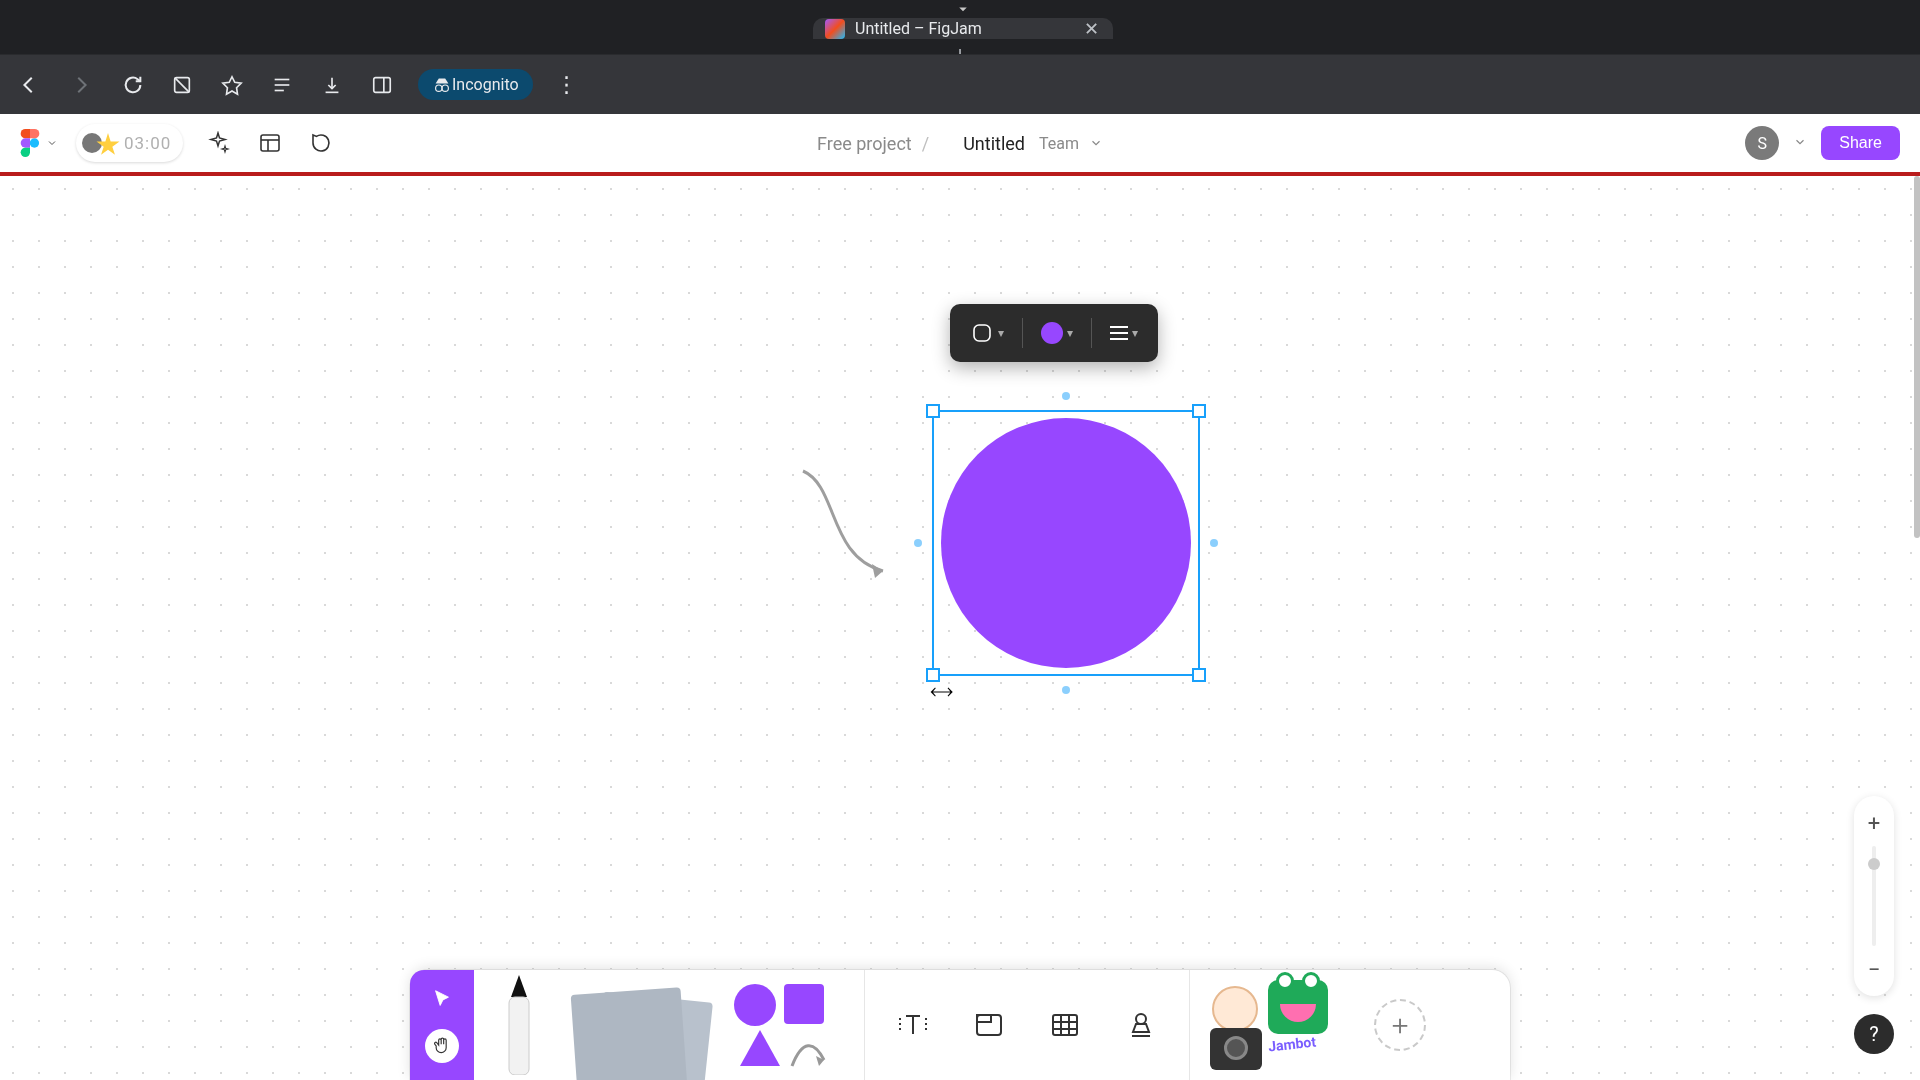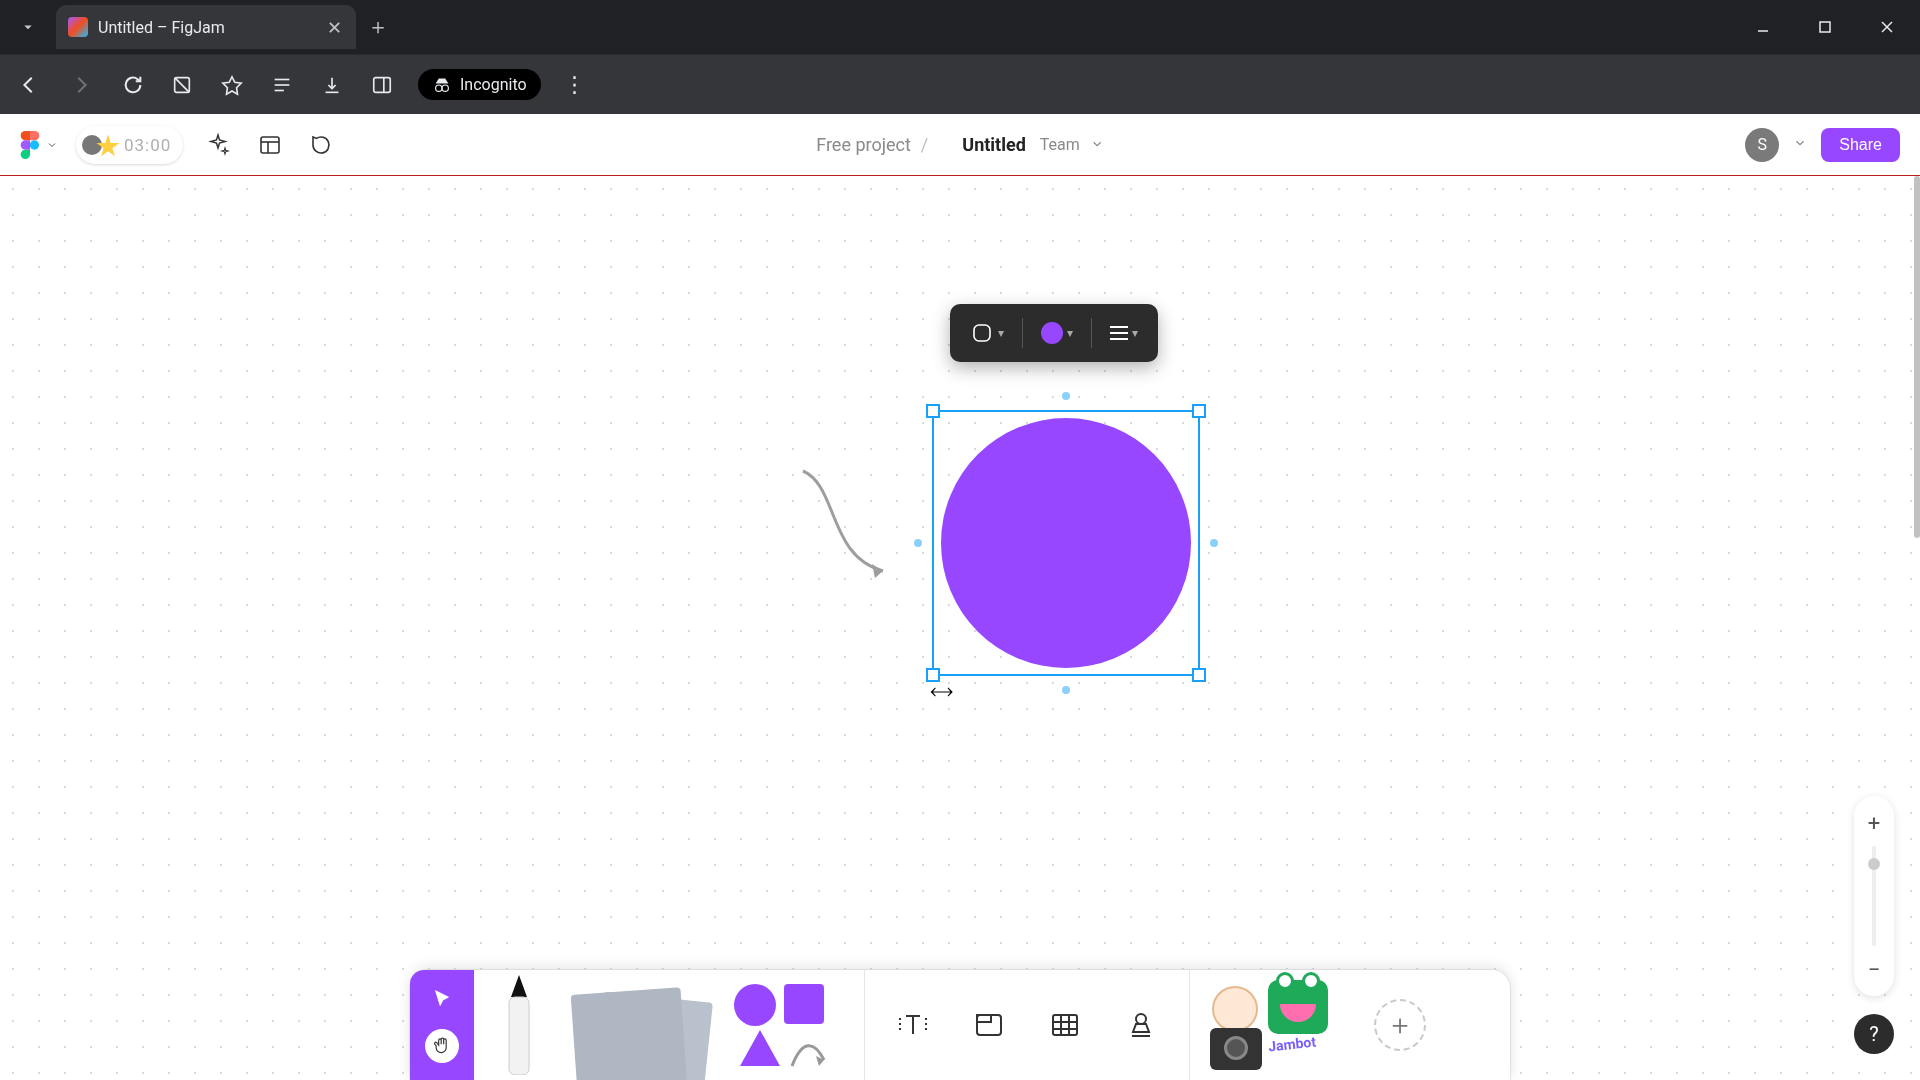--- a/index.html
+++ b/index.html
@@ -1,21 +1,21 @@
 <!DOCTYPE html>
 <html><head>
 <meta charset="utf-8">
 <style>
   * { box-sizing: border-box; margin: 0; padding: 0; }
   html, body { width: 1920px; height: 1080px; font-family: -apple-system, BlinkMacSystemFont, "Segoe UI", Roboto, sans-serif; overflow: hidden; }
   body { background: #fff; display: flex; flex-direction: column; }
 
   
   .chrome-titlebar {
-    height: 54px; background: #202124; display: flex; align-items: center;
+    height: 54px; background: #202124; display: flex; align-items: center; flex-direction: column;
   }
   .tab-dropdown { width: 44px; height: 44px; margin-left: 6px; display:flex; align-items:center; justify-content:center; }
   .tab-dropdown svg { fill: #c7c7c7; }
   .tab {
     height: 44px; background: #35363a; border-radius: 10px 10px 0 0;
     display: flex; align-items: center; padding: 0 14px 0 12px; gap: 10px;
     min-width: 300px; margin-left: 6px;
   }
   .tab-favicon { width: 20px; height: 20px; border-radius: 4px; background: linear-gradient(135deg,#a259ff 0%,#f24e1e 50%, #1abcfe 100%); }
   .tab-title { color: #e8eaed; font-size: 16px; flex: 1; }
@@ -35,46 +35,46 @@
   .url-field {
     flex:1; height:42px; background:#202124; border-radius:21px; display:flex; align-items:center;
     padding:0 18px; gap:14px;
   }
   .site-chip { width:26px; height:26px; display:flex; align-items:center; justify-content:center; }
   .site-chip svg { fill:#bdc1c6; }
   .url-text { color:#e8eaed; font-size:18px; letter-spacing:.2px; }
   .right-icons { display:flex; align-items:center; gap:22px; padding-right:6px; }
   .ric { width:28px; height:28px; display:flex; align-items:center; justify-content:center; cursor:pointer;}
   .ric svg { stroke:#e8eaed; fill:none; stroke-width:1.8; }
-  .incognito-pill { display:flex; align-items:center; gap:8px; background:#000000; color:#e8eaed; padding:6px 14px; border-radius:20px; font-size:16px; }
+  .incognito-pill { display:flex; align-items:center; background:#0c4a6e; color:#e8eaed; padding:6px 14px; border-radius:20px; font-size:16px; }
   .incognito-pill svg { fill:#e8eaed; }
   .kebab { color:#e8eaed; font-size:22px; cursor:pointer; width:24px; text-align:center; }
 
   
   .app-header {
     height: 62px; background:#fff; display:flex; align-items:center; padding:0 20px; gap:16px;
-    border-bottom:1px solid #b91c1c; position:relative;
+    border-bottom:4px solid #b91c1c; position:relative;
   }
   .figma-menu { display:flex; align-items:center; gap:6px; cursor:pointer; }
   .figma-menu svg.logo { width:20px; height:28px;}
   .header-left { display:flex; align-items:center; gap:18px; }
   .timer-chip {
     display:flex; align-items:center; gap:6px; padding:4px 12px 4px 6px; border-radius:20px;
     box-shadow: 0 1px 3px rgba(0,0,0,.15); background:#fff; font-size:17px; color:#b0b0b0; letter-spacing:1px;
   }
   .timer-icons { position:relative; width:36px; height:30px; }
   .timer-dot { position:absolute; width:20px; height:20px; border-radius:50%; }
   .ai-sparkle, .panel-btn, .comment-btn { width:34px; height:34px; display:flex; align-items:center; justify-content:center; cursor:pointer;}
   .app-header .center {
     position:absolute; left:50%; transform:translateX(-50%);
     display:flex; align-items:center; gap:10px; font-size:18px;
   }
   .crumb-project { color:#8a8a8a; cursor:pointer;}
   .crumb-sep { color:#bfbfbf; }
-  .crumb-file { color:#222; font-weight:700; cursor:pointer;margin-left:24px;}
+  .crumb-file { color:#222; font-weight:400; cursor:pointer;margin-left:24px;}
   .plan-badge { color:#8a8a8a; font-size:16px; margin-left:4px; cursor:pointer;}
   .plan-caret { color:#8a8a8a; }
   .header-right { margin-left:auto; display:flex; align-items:center; gap:14px; }
   .avatar { width:34px; height:34px; border-radius:50%; background:#7a7a7a; color:#fff; display:flex; align-items:center; justify-content:center; font-size:16px; }
   .avatar-caret { color:#8a8a8a; cursor:pointer;}
   .share-btn { background:#9747ff; color:#fff; border:none; border-radius:8px; padding:8px 18px; font-size:16px; font-weight:500; cursor:pointer;}
 
   
   .canvas-wrap { flex:1; position:relative; background:#fff;
     background-image: radial-gradient(#d9d9d9 1px, transparent 1px);

